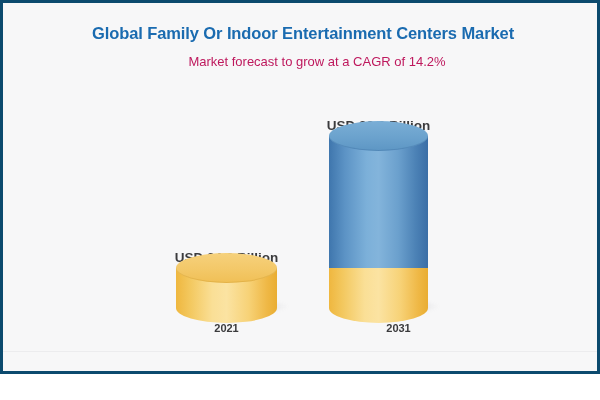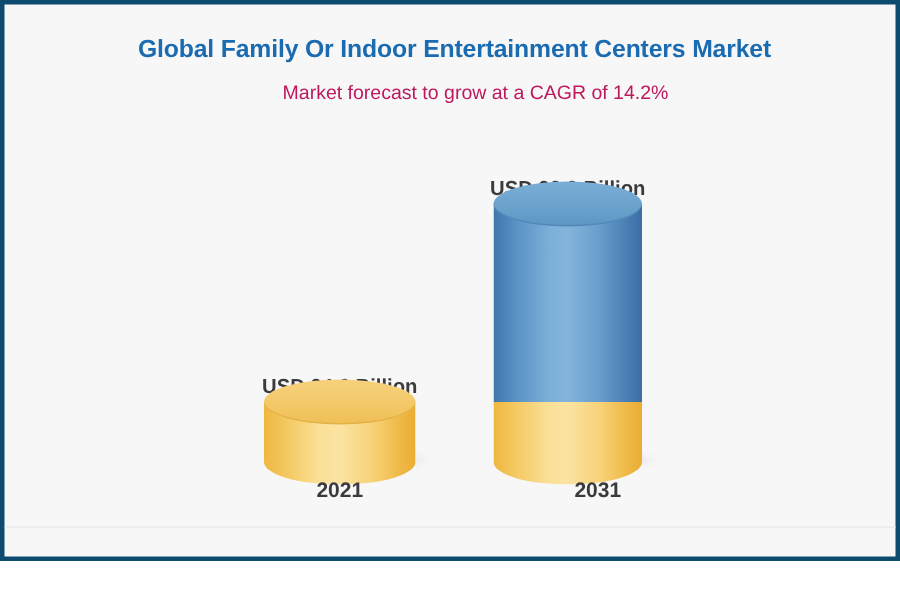--- a/index.html
+++ b/index.html
@@ -70,21 +70,21 @@
     font-weight: bold;
     color: #3b3b3d;
   }
 
   
   .year-label {
     position: absolute;
     left: 50%;
     transform: translateX(-50%);
     white-space: nowrap;
-    font-size: 14px;
+    font-size: 11px;
     font-weight: bold;
     color: #3b3b3d;
   }
 
   
   .cylinder {
     position: absolute;
     left: 0;
   }
   

